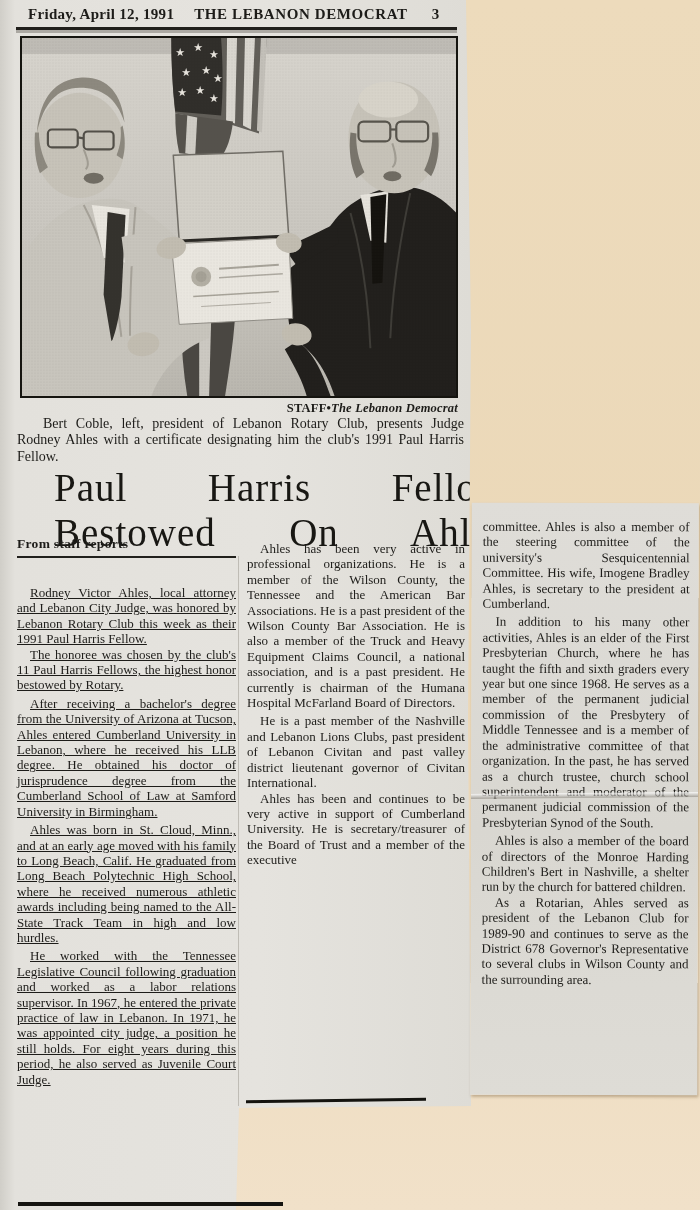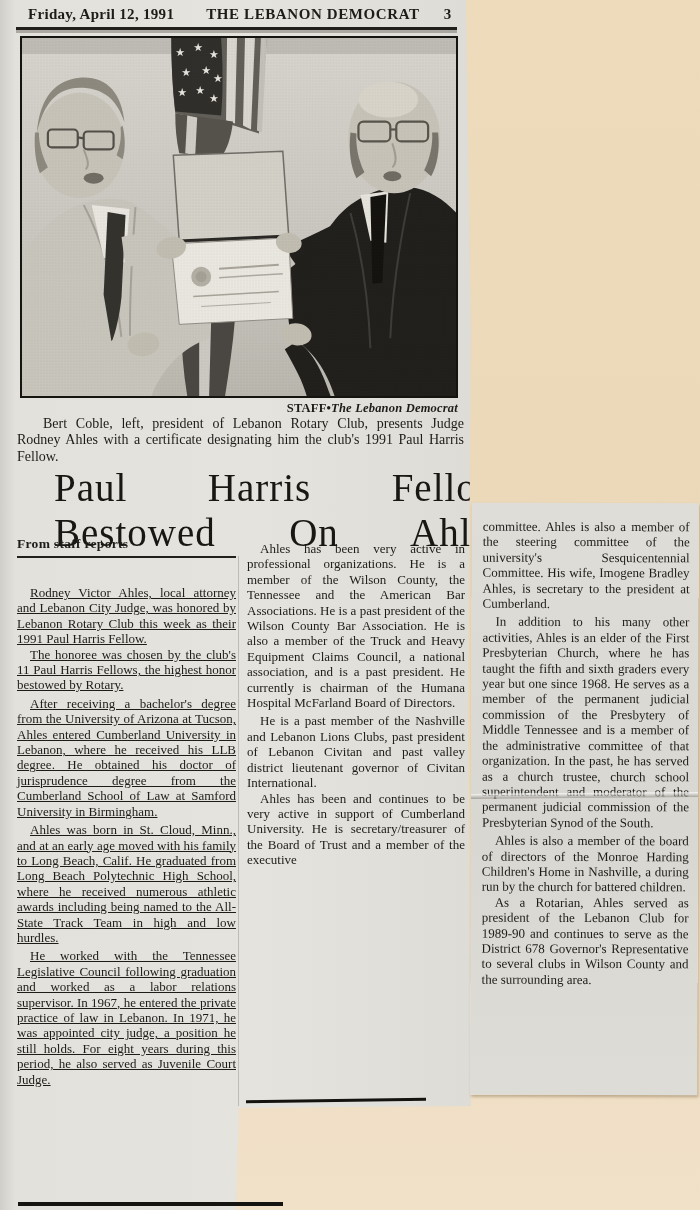--- a/index.html
+++ b/index.html
@@ -12,21 +12,21 @@
   .clip-main {
     position:absolute; left:0; top:0; width:472px; height:1210px;
     background:linear-gradient(90deg,#d0cec8 0px,#e3e1dc 15px,#e5e3de 55%,#dedcd6 100%);
     clip-path:polygon(0 0,466px 0,471px 330px,468px 720px,471px 1106px,239px 1108px,236px 1210px,0 1210px);
     filter:drop-shadow(2px 2px 2px rgba(95,65,30,0.35));
   }
   .masthead {
     position:absolute; left:28px; top:6px; width:432px;
     font-weight:bold; font-size:15px; letter-spacing:.3px; white-space:nowrap;
   }
-  .masthead .m-date { margin-right:32px; }
+  .masthead .m-date { margin-right:20px; }
   .masthead .m-pub  { margin-right:24px; letter-spacing:.6px; }
   .masthead-rule {
     position:absolute; left:16px; top:27px; width:441px; height:3px;
     background:#201f1b; box-shadow:0 3px 0 rgba(125,122,114,.55);
   }
   
   .photo-frame {
     position:absolute; left:20px; top:36px; width:438px; height:362px;
     border:2px solid #15140f; box-sizing:border-box; background:#cac7c0;
   }
@@ -223,21 +223,21 @@
     </div>
 
     <div class="col-cut"></div>
     <div class="col2-rule"></div>
   </div>
 
   <div class="clip-col3">
     <div class="col col3">
       <p class="noindent">committee. Ahles is also a member of the steering committee of the university's Sesquicentennial Committee. His wife, Imogene Bradley Ahles, is secretary to the president at Cumberland.</p>
       <p class="gap">In addition to his many other activities, Ahles is an elder of the First Presbyterian Church, where he has taught the fifth and sixth graders every year but one since 1968. He serves as a member of the permanent judicial commission of the Presbytery of Middle Tennessee and is a member of the administrative committee of that organization. In the past, he has served as a church trustee, church school superintendent and moderator of the permanent judicial commission of the Presbyterian Synod of the South.</p>
-      <p class="gap">Ahles is also a member of the board of directors of the Monroe Harding Children's Home in Nashville, a during run by the church for battered children.</p>
+      <p class="gap">Ahles is also a member of the board of directors of the Monroe Harding Children's Bert in Nashville, a shelter run by the church for battered children.</p>
       <p>As a Rotarian, Ahles served as president of the Lebanon Club for 1989-90 and continues to serve as the District 678 Governor's Representative to several clubs in Wilson County and the surrounding area.</p>
     </div>
     <div class="col3-seam"></div>
   </div>
 
   <div class="bottom-mark"></div>
 
 </div>
 
 </body></html>

